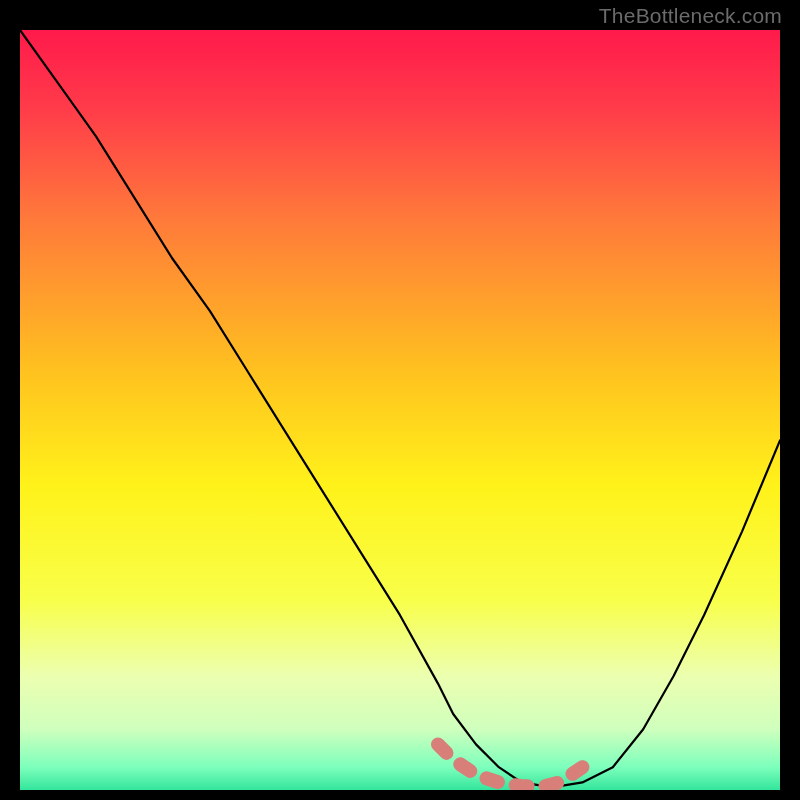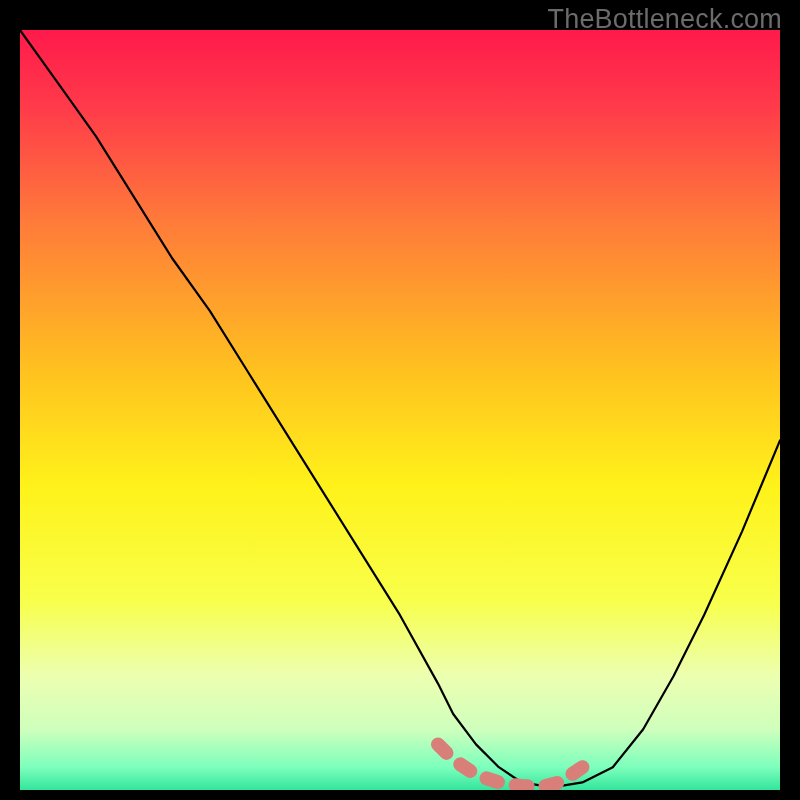--- a/index.html
+++ b/index.html
@@ -9,21 +9,21 @@
     background: #000;
     position: relative;
     font-family: Arial, Helvetica, sans-serif;
     overflow: hidden;
   }
   .watermark {
     position: absolute;
     top: 4px;
     right: 18px;
     color: #6b6b6b;
-    font-size: 27px;
+    font-size: 21px;
     font-weight: 400;
     letter-spacing: 0.2px;
     z-index: 10;
   }
   .plot-frame {
     position: absolute;
     left: 20px;
     top: 30px;
     width: 760px;
     height: 760px;

